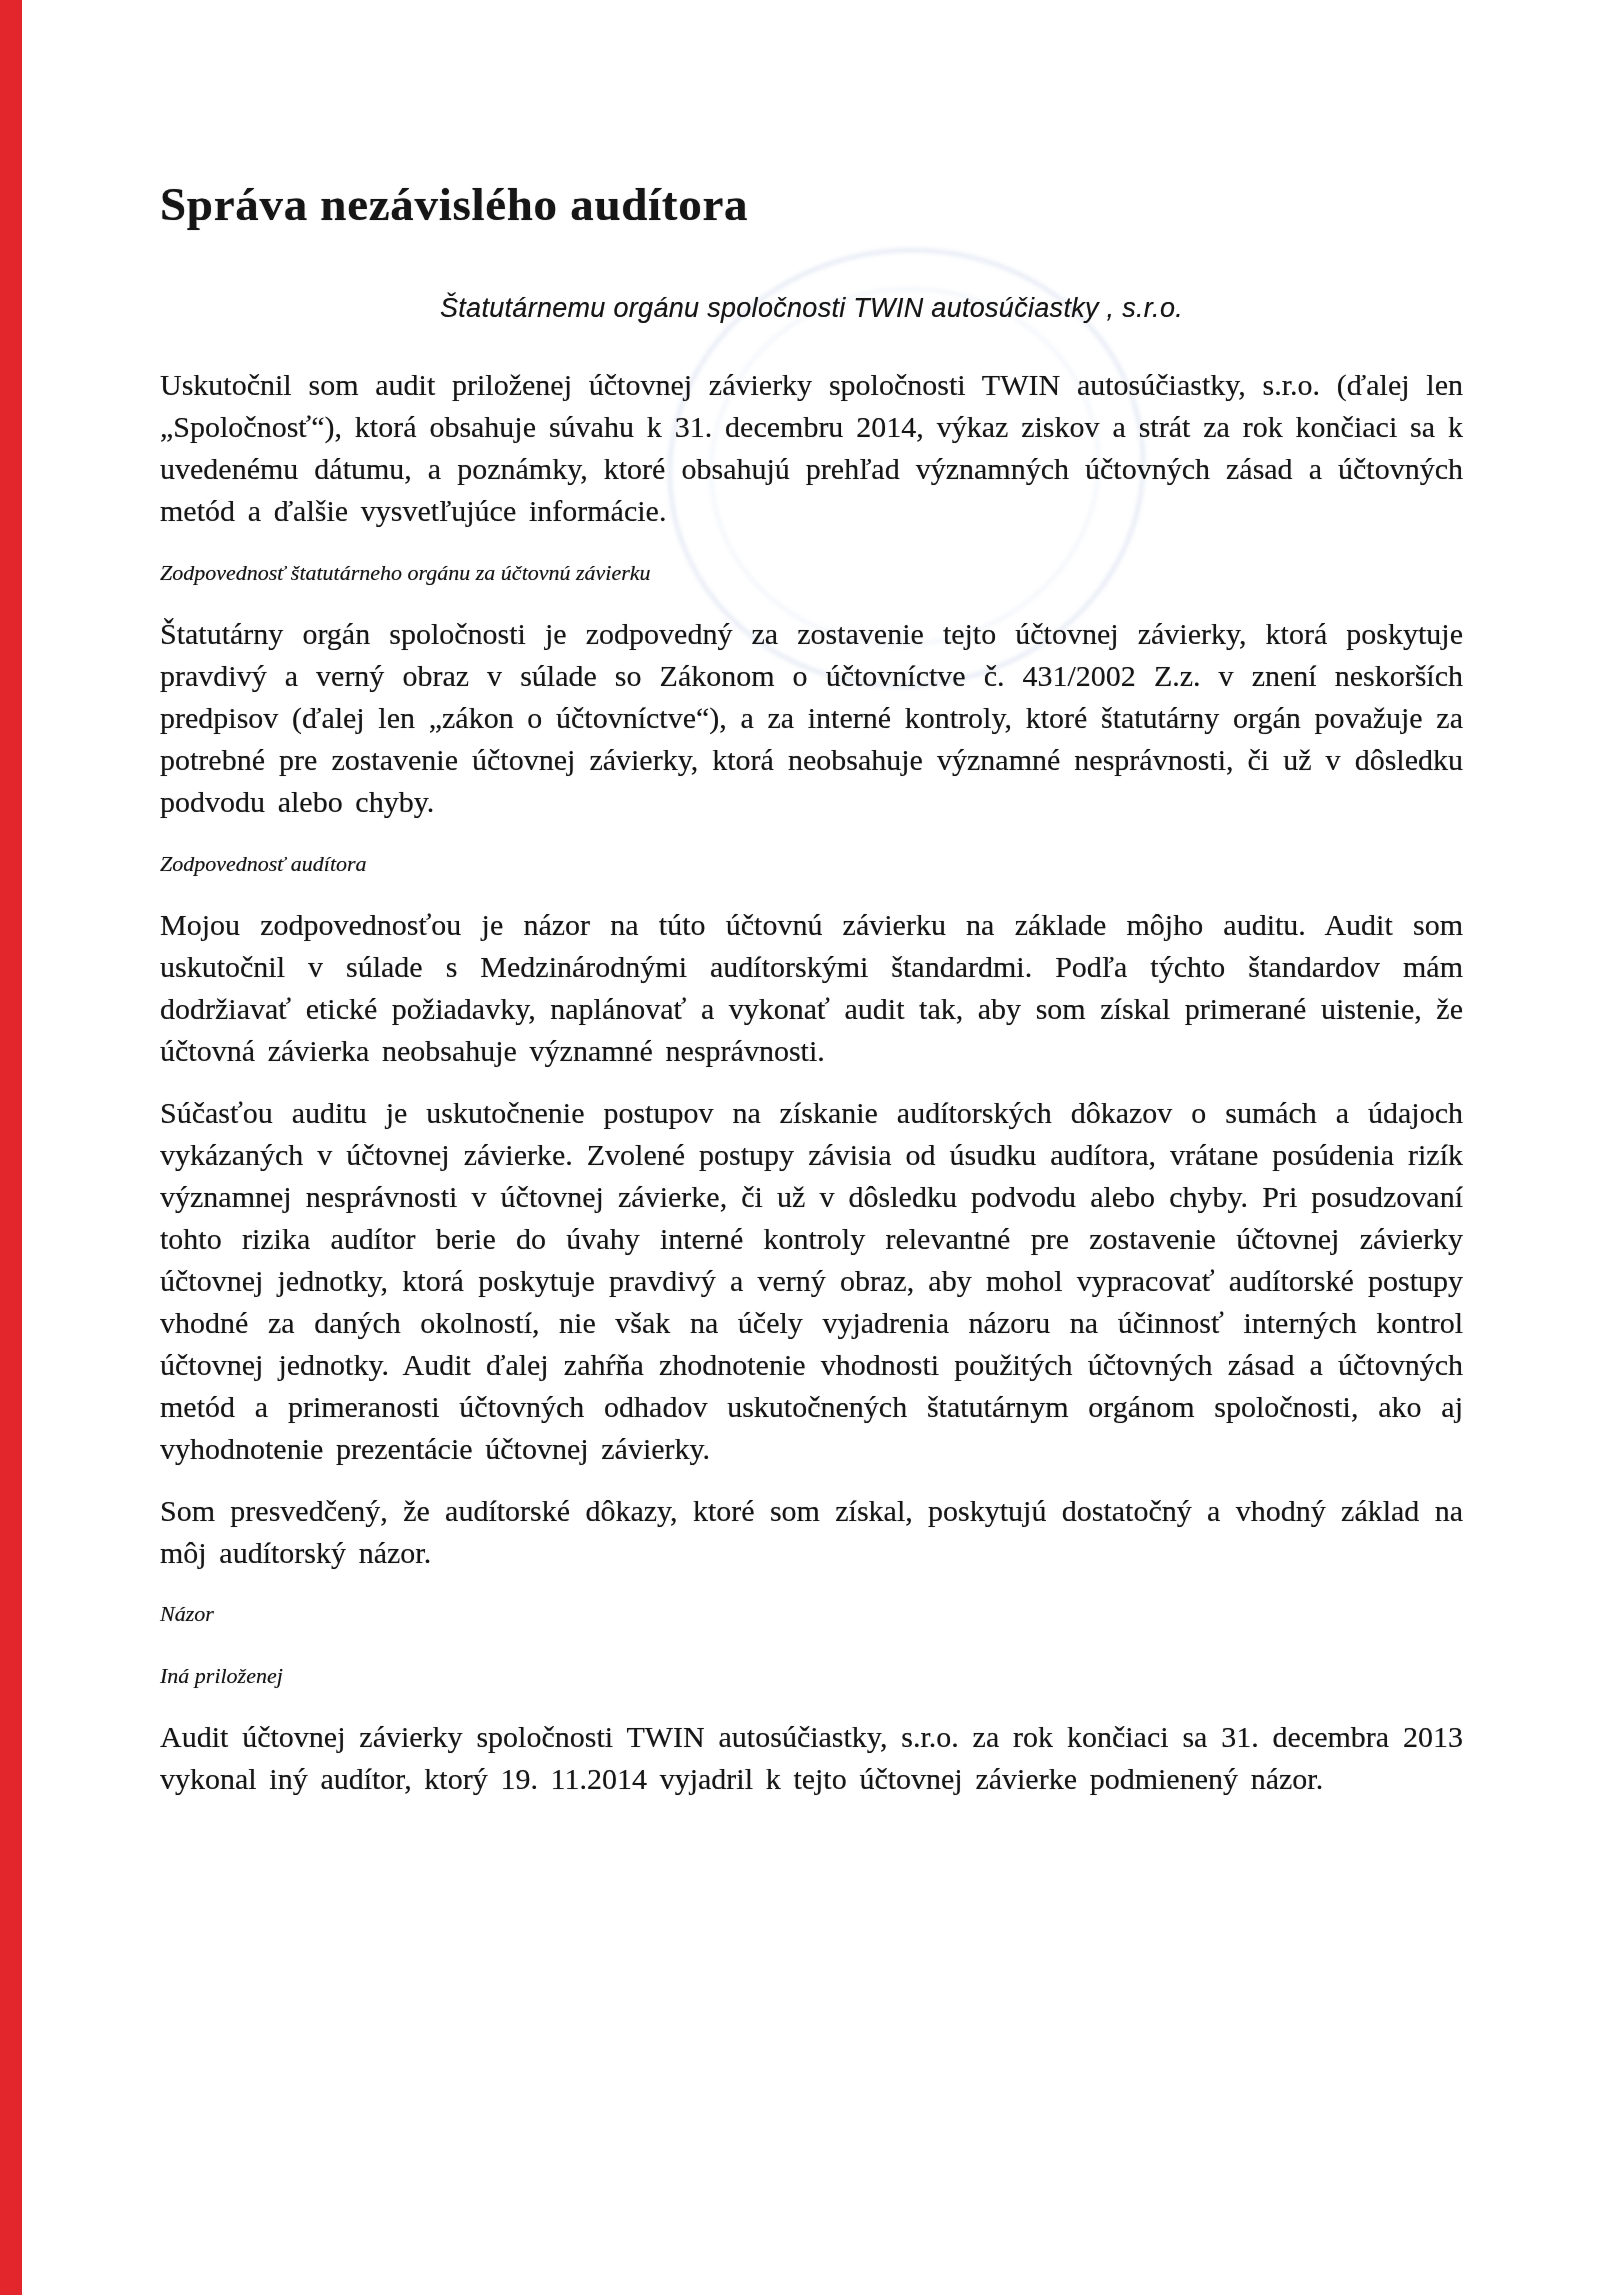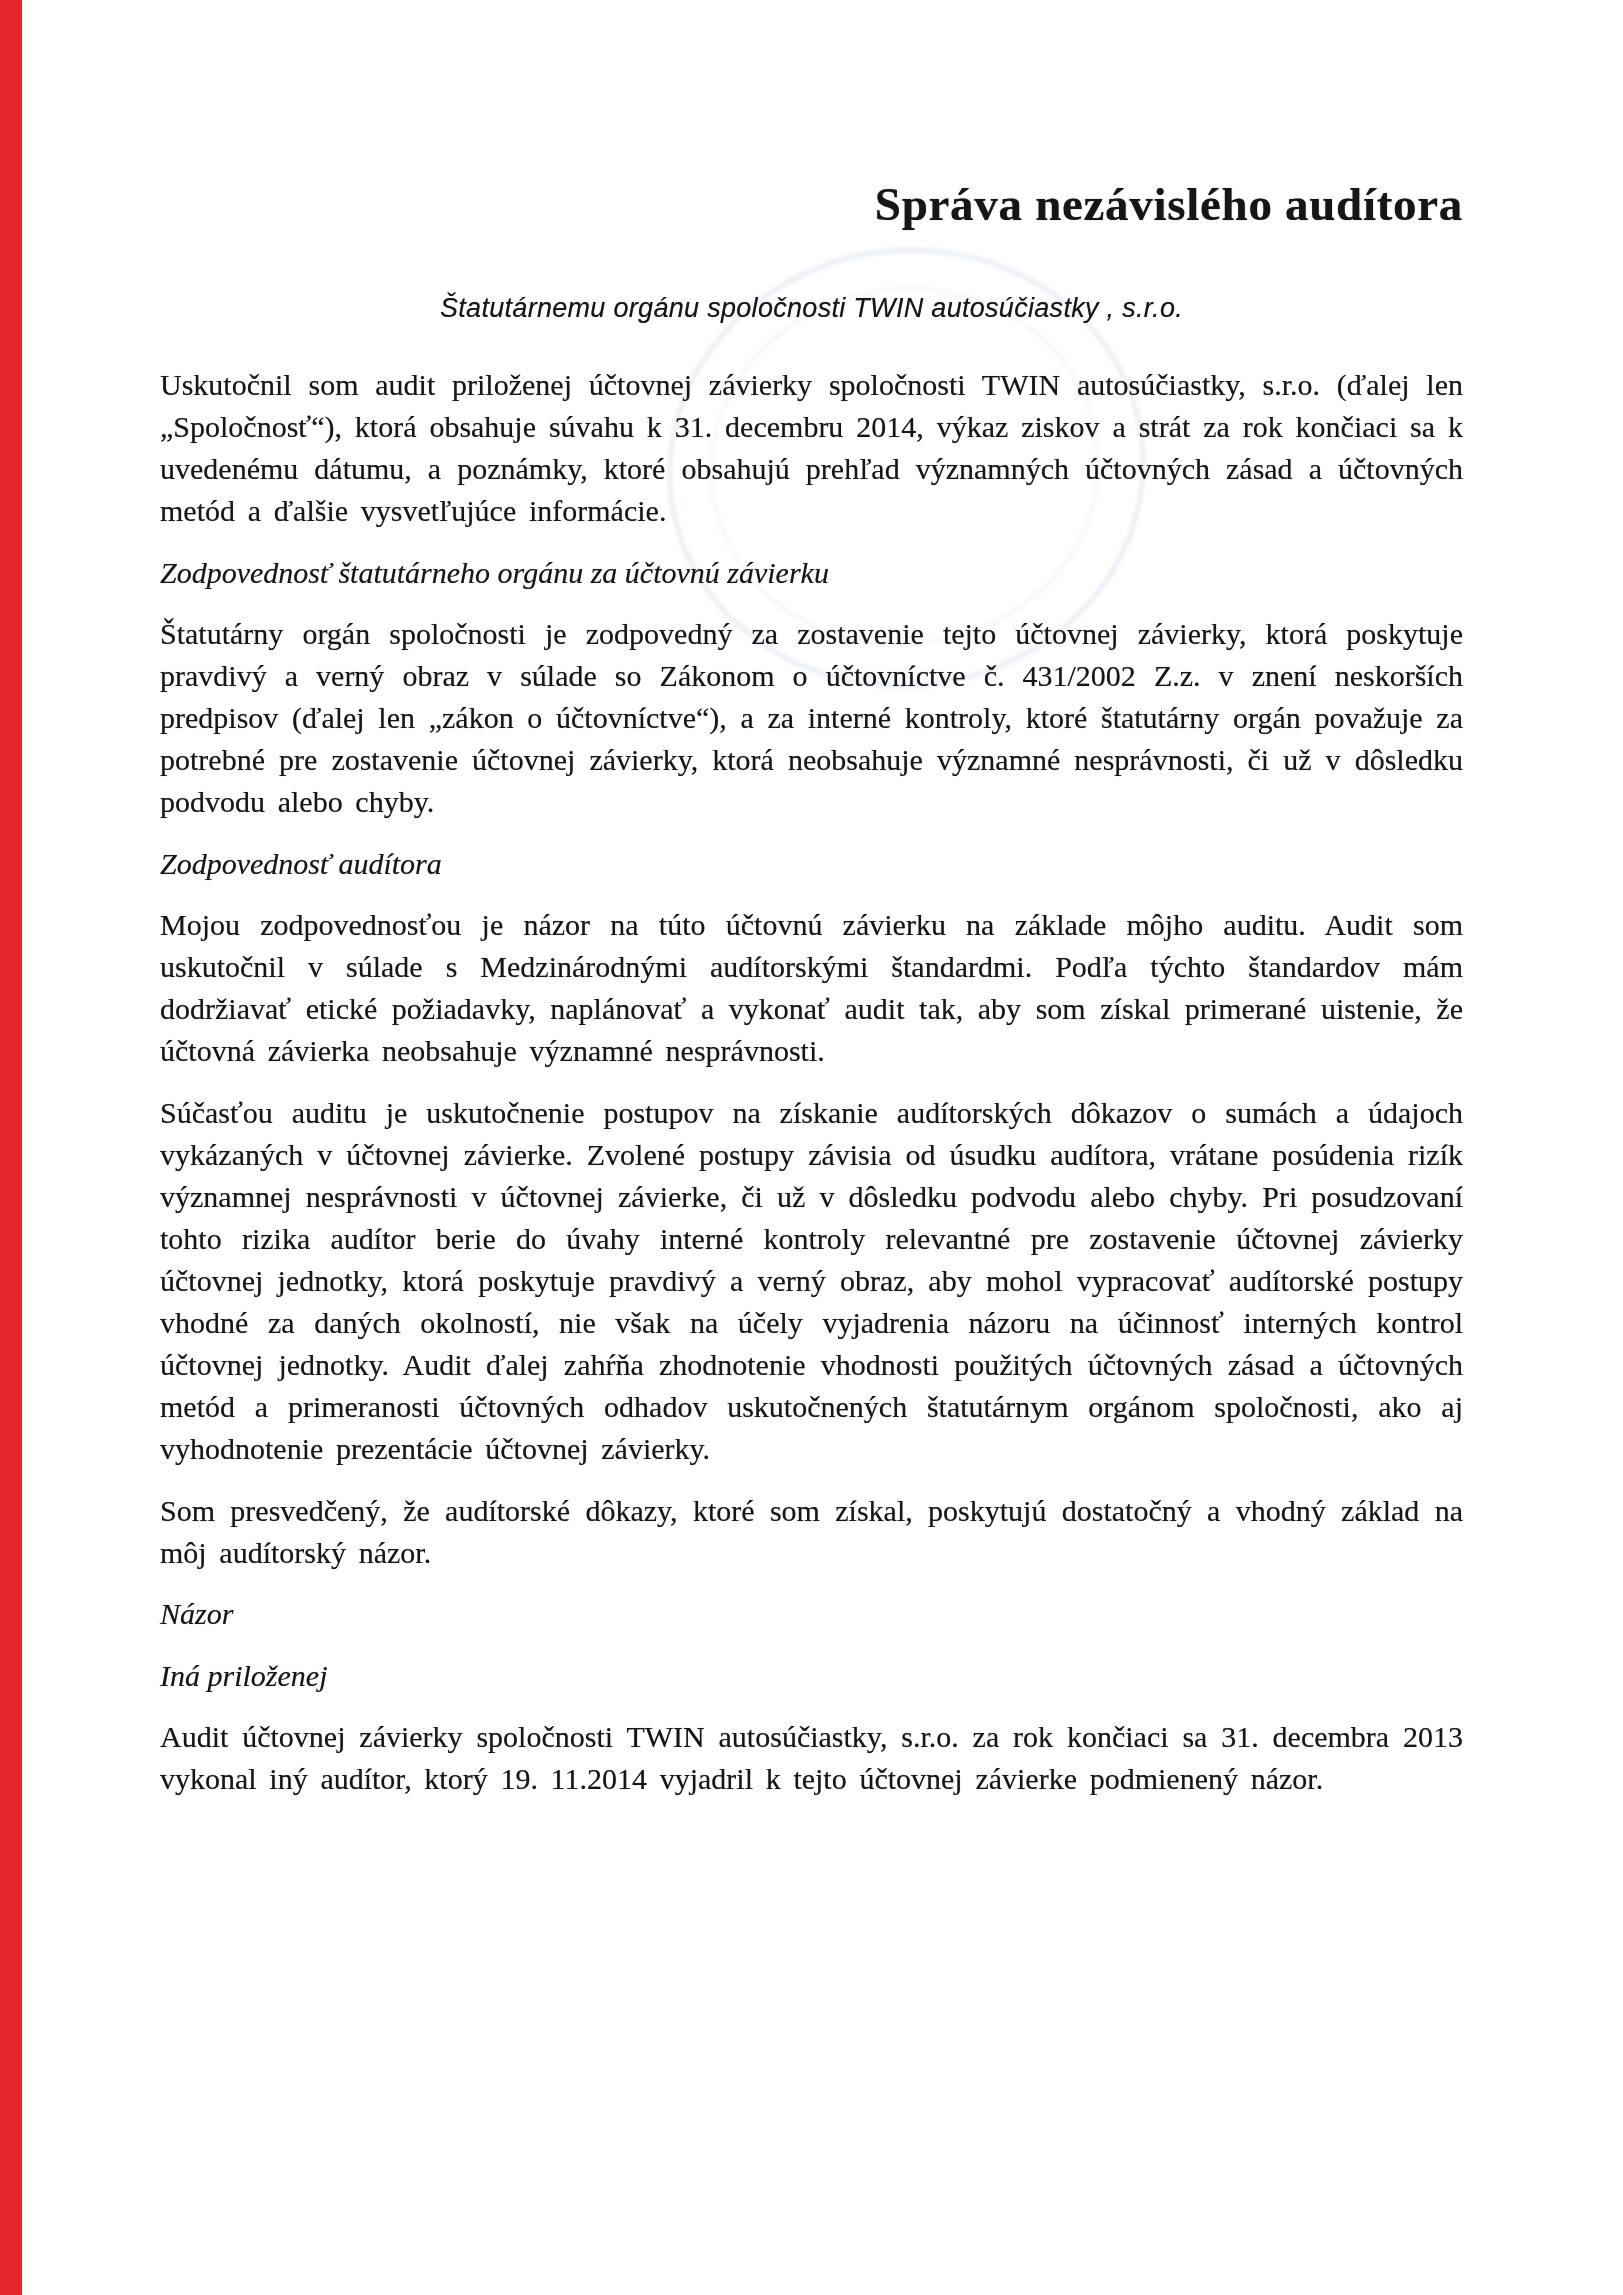--- a/index.html
+++ b/index.html
@@ -44,21 +44,21 @@
     left: 160px;
     width: 1303px;
     top: 0;
   }
 
   .doc-title {
     margin: 178px 0 0 0;
     font-size: 47px;
     line-height: 52px;
     font-weight: bold;
-    text-align: right;
+    text-align: left;
     letter-spacing: 0.7px;
     text-shadow: 0 0 1px rgba(10,10,10,0.6);
   }
 
   .doc-subtitle {
     margin: 62px 0 0 0;
     font-family: "Liberation Sans", sans-serif;
     font-size: 27px;
     line-height: 33px;
     text-align: center;
@@ -73,21 +73,21 @@
     line-height: 42px;
     text-align: justify;
     text-align-last: left;
     word-spacing: 5.2px;
     text-shadow: 0 0 0.8px rgba(20,20,20,0.5);
   }
   .para.first { margin-top: 39px; }
 
   .heading {
     margin: 19.6px 0 0 0;
-    font-size: 30px;
+    font-size: 22px;
     line-height: 42px;
     font-style: italic;
     text-shadow: 0 0 0.8px rgba(20,20,20,0.5);
   }
 </style>
 </head>
 <body>
 
 <div class="edge-stripe"></div>
 

